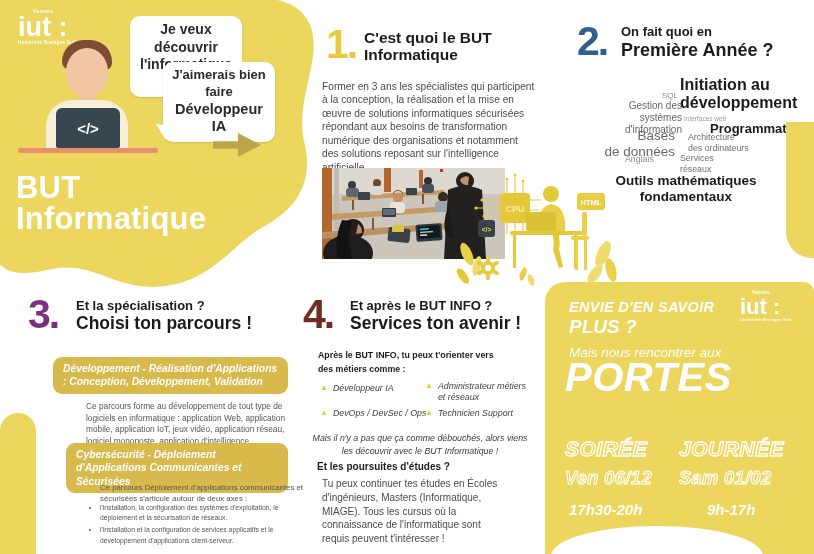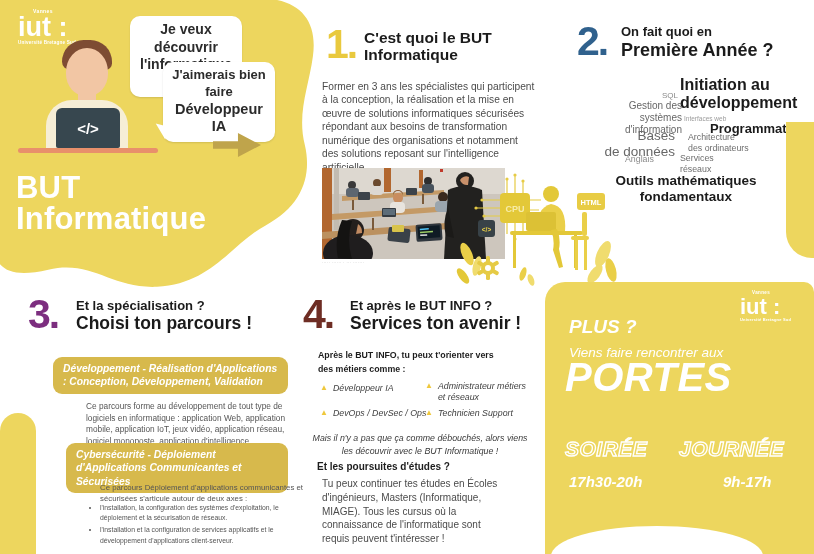--- a/index.html
+++ b/index.html
@@ -115,21 +115,21 @@
   #cta-logo .l-sub { font-size:4px; }
   #cta .c-meet { position:absolute; left:24px; top:63px; font-size:13.5px; font-style:italic; font-weight:400; }
   #cta .c-big { position:absolute; left:20px; top:76px; font-size:40px; font-weight:800; font-style:italic; line-height:.95; letter-spacing:.5px; }
   .ev { position:absolute; top:155px; font-style:italic; }
   #ev-0 { left:20px; width:112px; }
   #ev-1 { left:134px; width:122px; }
   .ev-label { font-size:21px; font-weight:800; color:transparent; -webkit-text-stroke:1.3px #fff; letter-spacing:.5px; }
   .ev-date { font-size:18px; font-weight:800; color:transparent; -webkit-text-stroke:1.1px #fff; margin-top:7px; letter-spacing:.5px; }
   .ev-time { font-size:15px; font-weight:700; color:#fff; margin-top:12px; }
   #ev-0 .ev-time { margin-left:4px; }
-  #ev-1 .ev-time { margin-left:44px; }
+  #ev-1 .ev-time { margin-left:28px; }
   #cta-wave { position:absolute; left:6px; bottom:-32px; width:212px; height:60px; background:#fff; border-radius:50%; }
 </style>
 </head>
 <body>
 
 <div id="page">
 
   <svg id="hero-blob" class="abs" viewBox="0 0 332 300" aria-hidden="true">
     <path d="M0,0 L258,0 C300,0 318,22 313,58 C309,88 297,114 305,146 C312,176 303,206 266,226 C232,244 213,284 158,287 C112,289 94,260 50,270 C24,276 8,274 0,262 Z" fill="#EDD65E"></path>
   </svg>
@@ -342,34 +342,37 @@
   <div id="job-3" class="job">
       <span class="tri">▲</span>
       <span>Technicien Support</span>
     </div>
   <div id="s4-note" class="abs pre">Mais il n'y a pas que ça comme débouchés, alors viens
 les découvrir avec le BUT Informatique !</div>
   <div id="studies-title" class="abs">Et les poursuites d'études ?</div>
   <div id="studies-body" class="abs">Tu peux continuer tes études en Écoles d'ingénieurs, Masters (Informatique, MIAGE). Tous les cursus où la connaissance de l'informatique sont requis peuvent t'intéresser !</div>
 
   <div id="cta" class="abs">
+    <div class="c-envie1">ENVIE D'EN SAVOIR</div>
     <div class="c-envie2">PLUS ?</div>
     <div id="cta-logo" class="logo">
       <div class="l-top">Vannes</div>
       <div class="l-main">iut :</div>
       <div class="l-sub">Université Bretagne Sud</div>
     </div>
-    <div class="c-meet">Viens faire rencontrer aux</div>
+    <div class="c-meet">Mais nous rencontrer aux</div>
     <div class="c-big">
       <div>PORTES</div>
     </div>
     <div id="ev-0" class="ev">
       <div class="ev-label">SOIRÉE</div>
+      <div class="ev-date">Ven 06/12</div>
       <div class="ev-time">17h30-20h</div>
     </div>
     <div id="ev-1" class="ev">
       <div class="ev-label">JOURNÉE</div>
+      <div class="ev-date">Sam 01/02</div>
       <div class="ev-time">9h-17h</div>
     </div>
     <div id="cta-wave"></div>
   </div>
 
 </div>
 
 </body></html>

